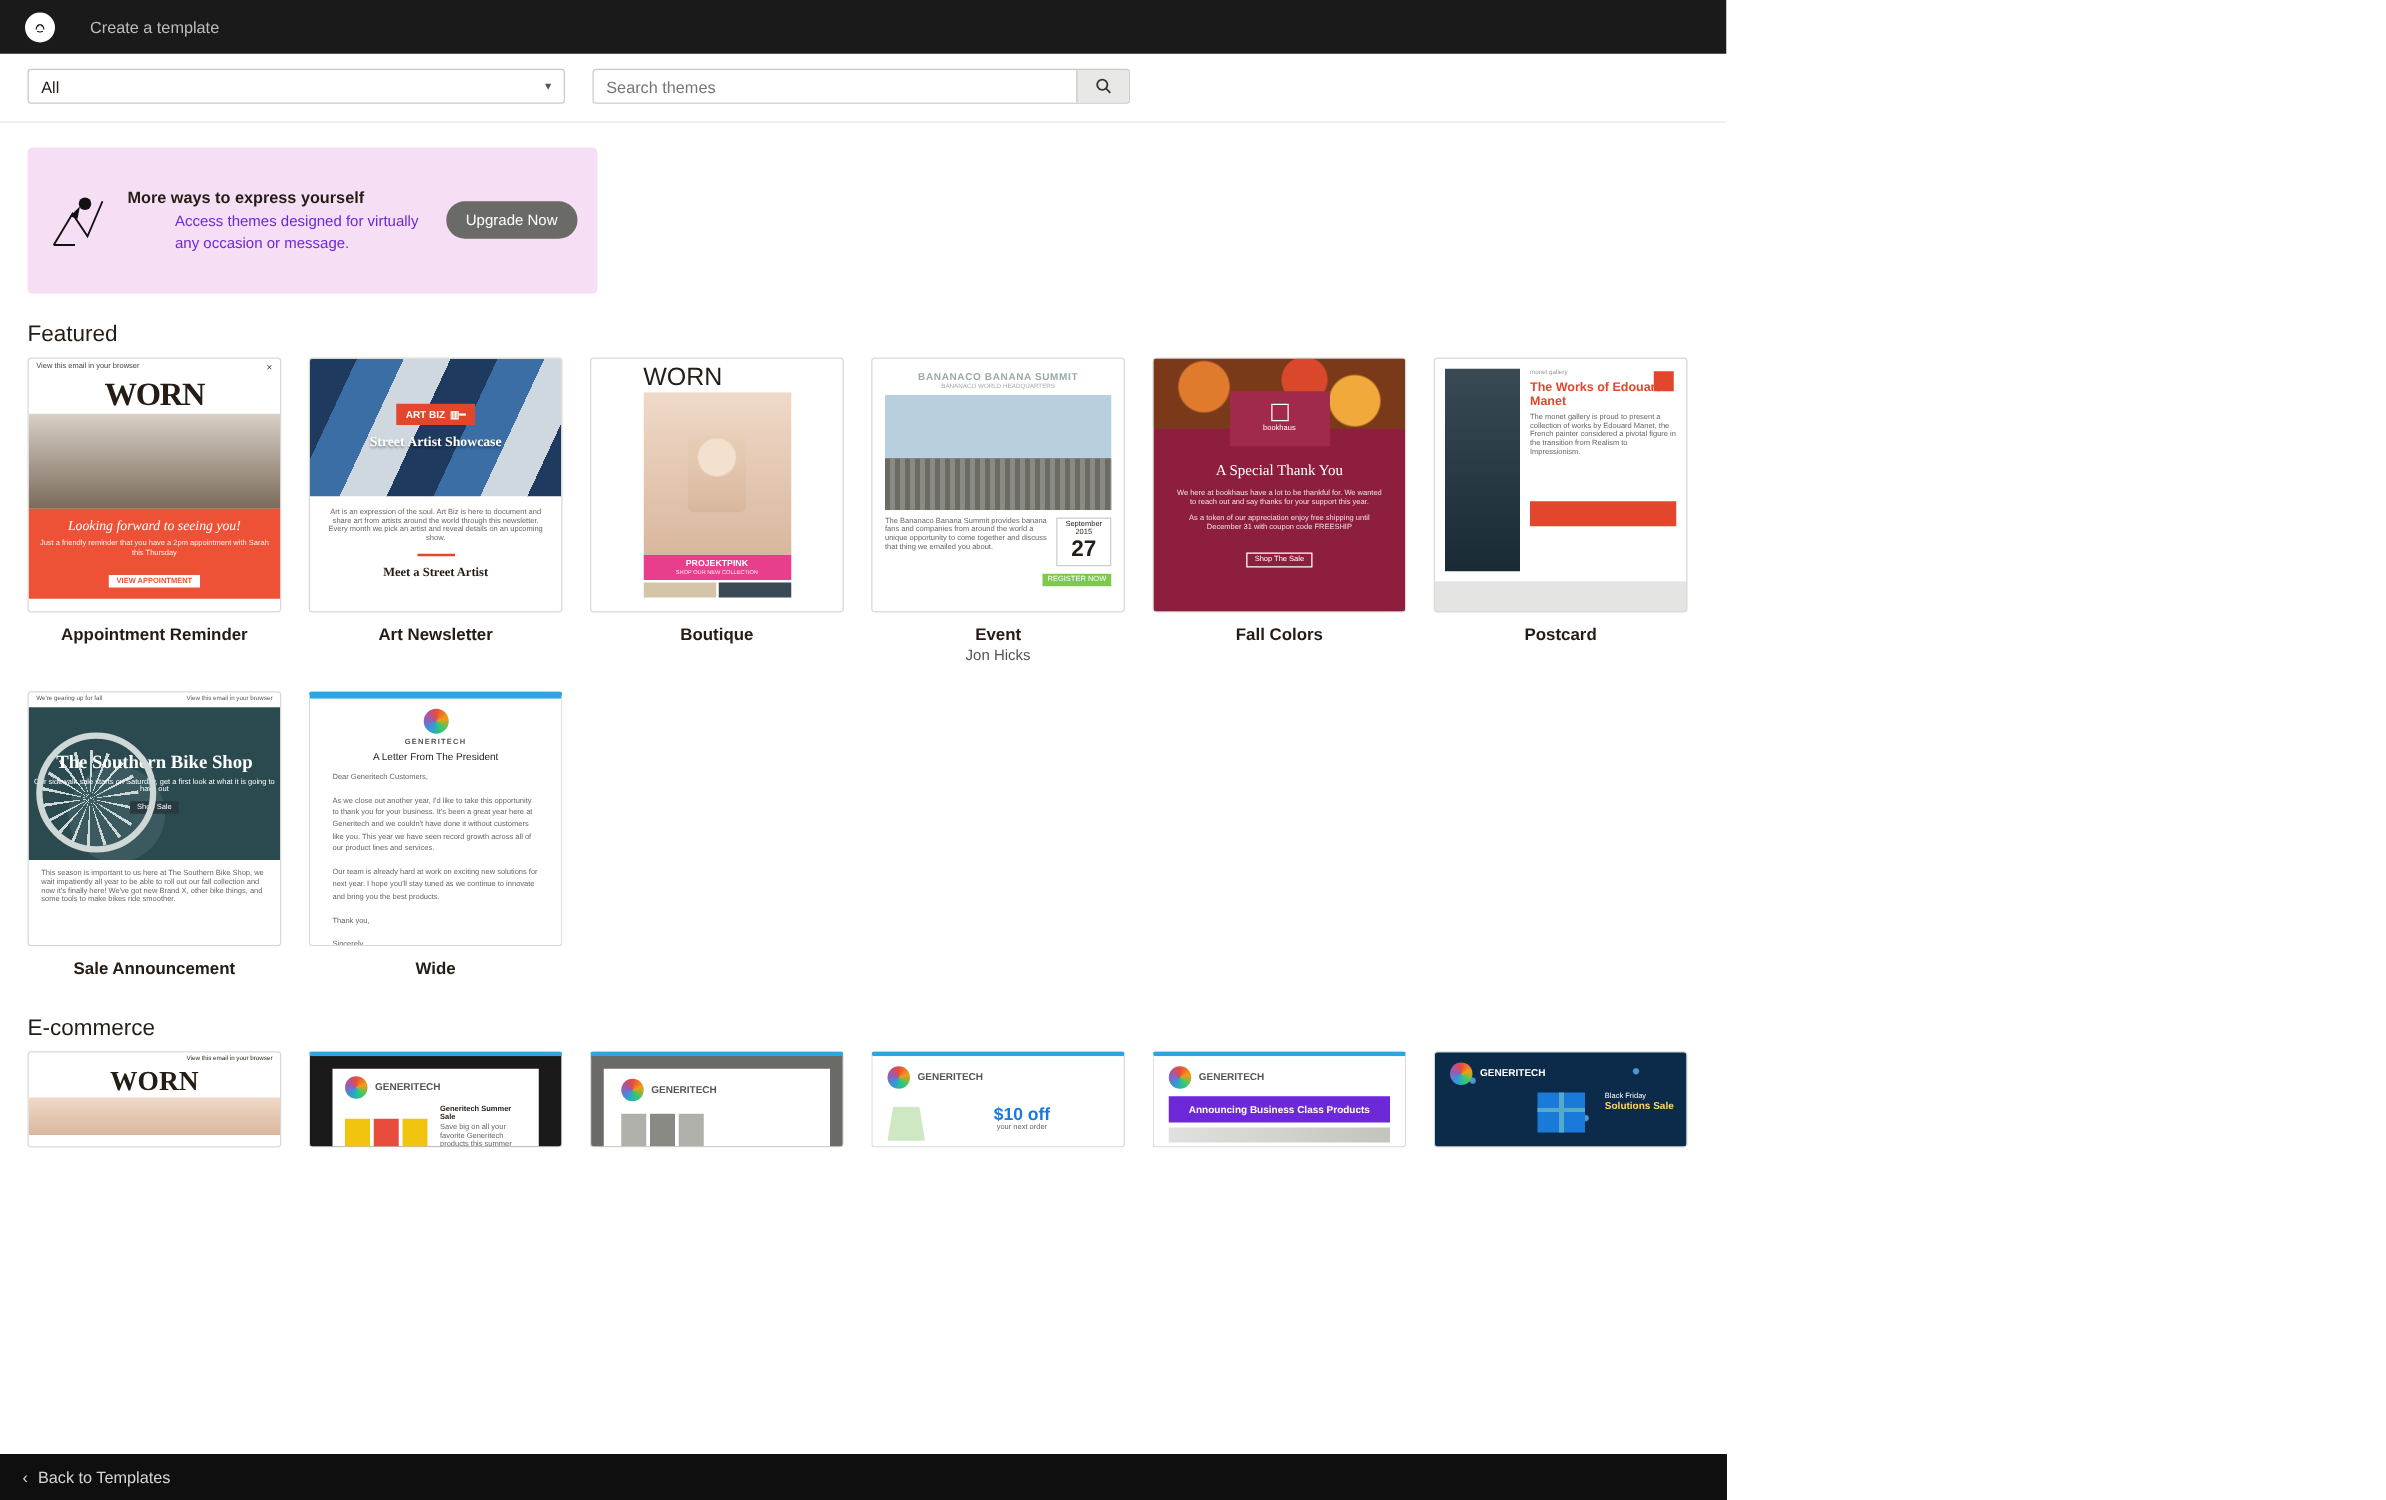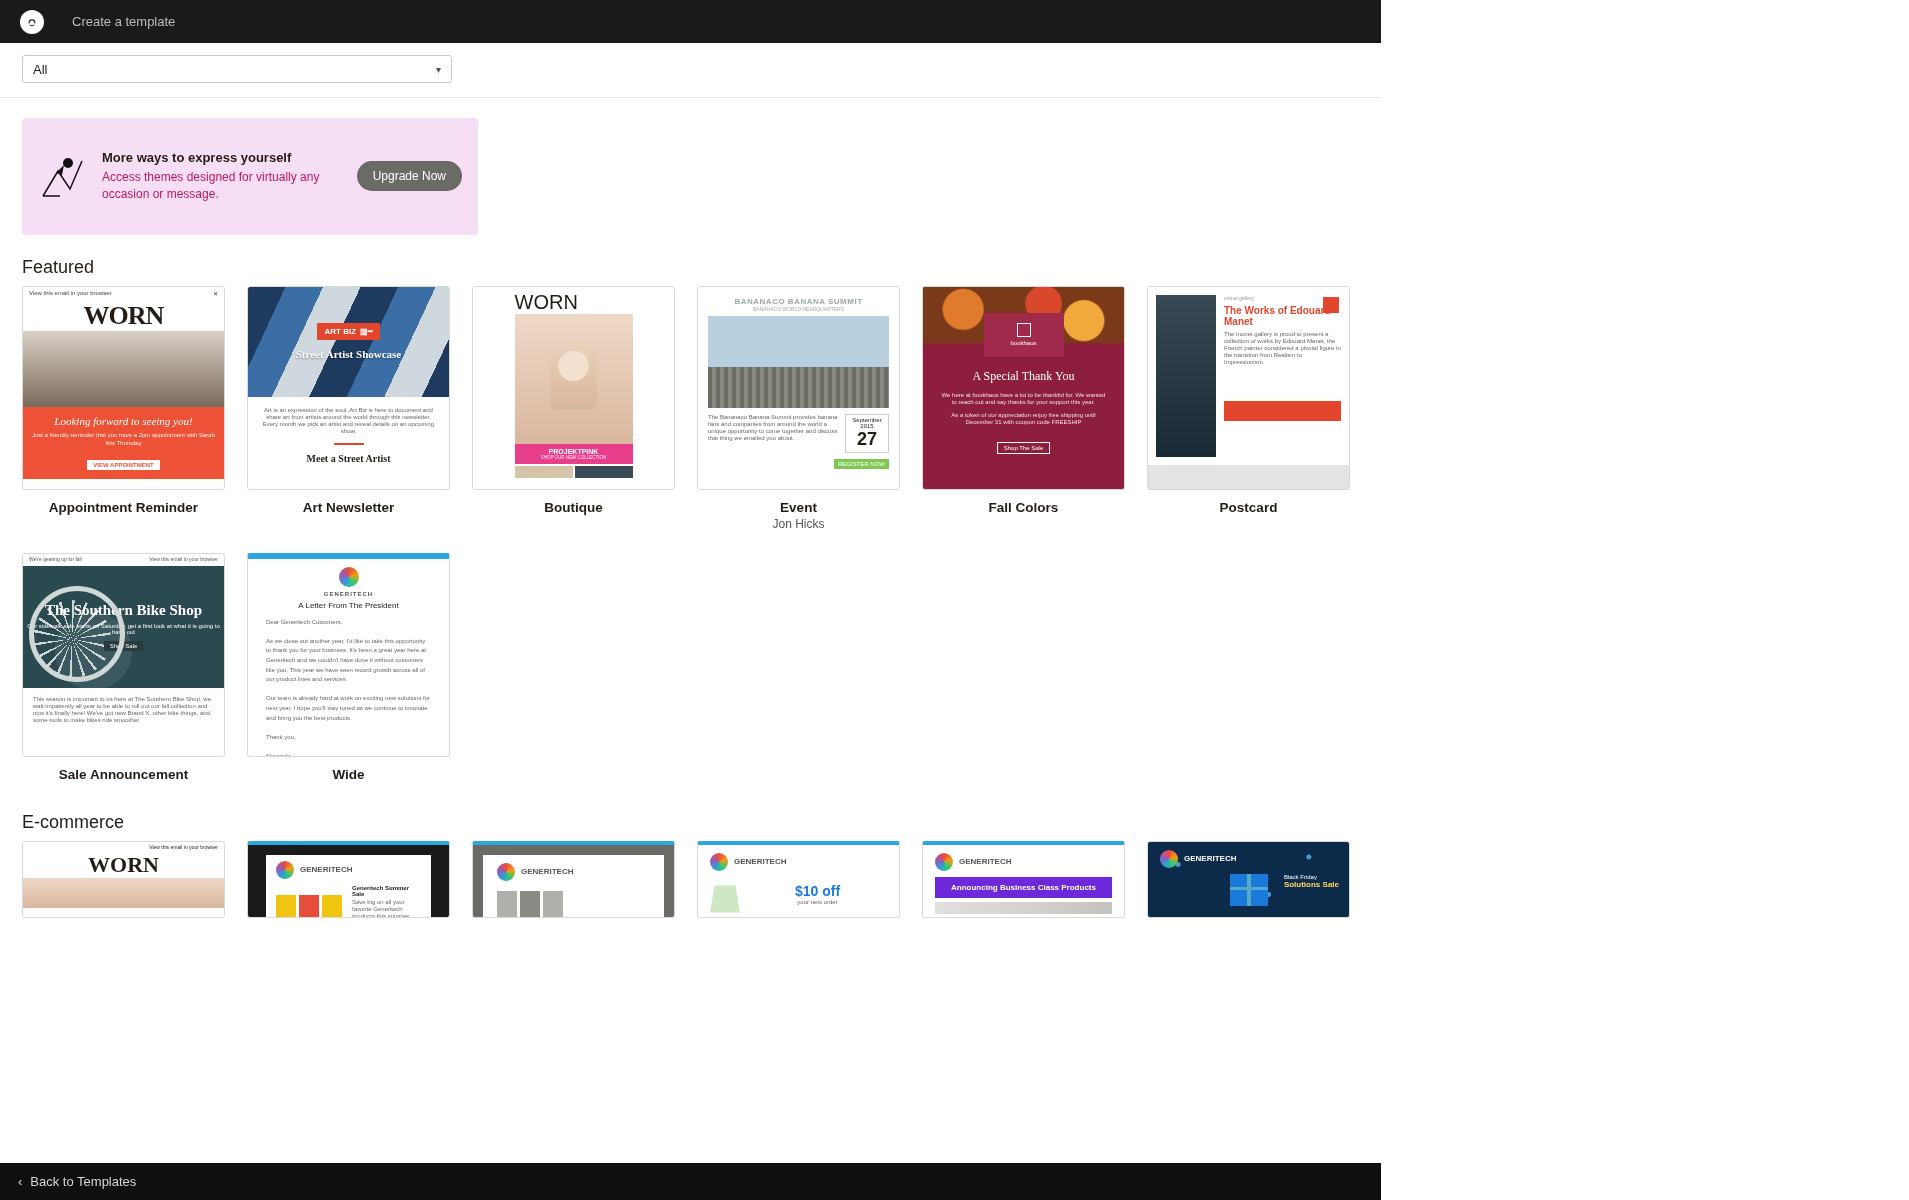--- a/index.html
+++ b/index.html
@@ -15,21 +15,21 @@
 .chev { font-size: 10px; color: #555; }
 .search-wrap { display: flex; width: 430px; height: 28px; border: 1px solid #c9c9c4; border-radius: 3px; overflow: hidden; }
 .search-input { flex: 1; border: none; padding: 0 10px; font-size: 13px; outline: none; }
 .search-btn { width: 42px; background: #e8e8e6; border: none; border-left: 1px solid #c9c9c4; cursor: pointer; display: flex; align-items: center; justify-content: center; }
 
 .content { padding: 20px 22px 56px; }
 .upsell { width: 456px; background: #f6dff4; border-radius: 4px; padding: 32px 16px; display: flex; align-items: center; gap: 14px; margin-bottom: 22px; }
 .upsell-illu { width: 50px; height: 50px; position: relative; }
 .ups-line { margin-bottom: 4px; }
 .ups-title { font-size: 13px; font-weight: 600; }
-.ups-sub { font-size: 12px; color: #be185d; line-height: 1.4; }
+.ups-sub { font-size: 12px; color: #6d28d9; line-height: 1.4; margin-left: 38px; }
 .upgrade { background: #6a6a66; color: #fff; border: none; border-radius: 16px; padding: 8px 16px; font-size: 12px; font-weight: 500; cursor: pointer; white-space: nowrap; }
 
 h2.section { font-size: 18px; font-weight: 400; margin: 0 0 8px; }
 .grid { display: grid; grid-template-columns: repeat(6, 203px); gap: 22px; margin-bottom: 30px; }
 .card { cursor: pointer; }
 .thumb { width: 203px; height: 204px; border: 1px solid #d9d9d6; border-radius: 3px; overflow: hidden; position: relative; background: #f4f4f2; }
 .cap { text-align: center; font-size: 13.5px; font-weight: 600; margin-top: 10px; }
 .sub { text-align: center; font-size: 12px; color: #555; margin-top: 2px; }
 
 .ecom .thumb { height: 77px; }
@@ -147,20 +147,29 @@
         </svg>
   </div>
   <div class="top-title">Create a template</div>
 </div>
 
 <div class="filters">
   <div class="select">
     <span>All</span>
     <span class="chev">▾</span>
   </div>
+  <div class="search-wrap">
+    <input class="search-input" placeholder="Search themes" style="">
+    <button class="search-btn">
+      <svg width="14" height="14" viewBox="0 0 24 24" fill="none" stroke="#333" stroke-width="2.5">
+            <circle cx="10" cy="10" r="7"></circle>
+            <line x1="15" y1="15" x2="21" y2="21"></line>
+          </svg>
+    </button>
+  </div>
 </div>
 
 <div class="content">
 
 <div class="upsell">
   <div class="upsell-illu">
     <svg width="50" height="50" viewBox="0 0 50 50">
             <path d="M5 45 L20 20 L32 38 L44 10" stroke="#111" stroke-width="1.5" fill="none"></path>
             <path d="M5 45 L22 45" stroke="#111" stroke-width="1.5"></path>
             <circle cx="30" cy="12" r="5" fill="#111"></circle>

